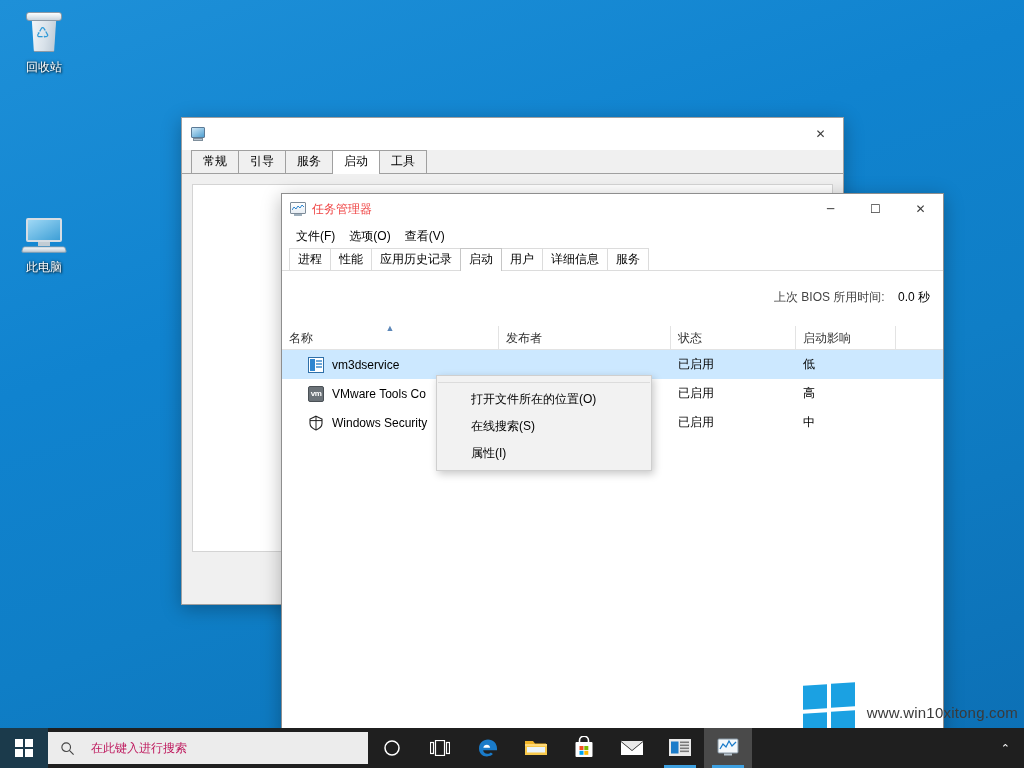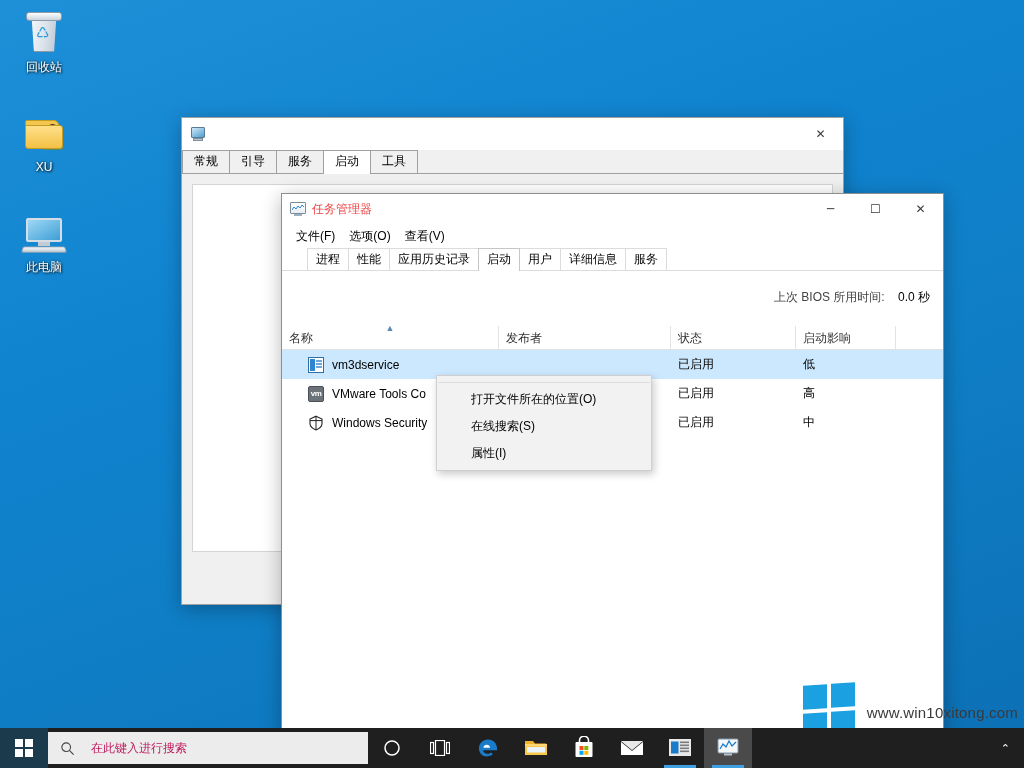--- a/index.html
+++ b/index.html
@@ -145,20 +145,21 @@
     background: linear-gradient(150deg,#cfe8f7,#4f9fd0);
     border: 1px solid #5b7a96; border-radius: 1px;
   }
   .msc-icon .base {
     position: absolute; left: 3px; top: 12px; width: 10px; height: 3px;
     background: #b9c6d2; border: 1px solid #7f8f9c;
   }
   .tabstrip {
     display: flex; align-items: flex-end;
     height: 24px;
+    padding-left: 9px;
     background: #f0f0f0;
     border-bottom: 1px solid #a0a0a0;
   }
   .tab {
     font-size: 12px;
     padding: 3px 11px 4px 11px;
     border: 1px solid #a0a0a0;
     border-bottom: none;
     background: #f0f0f0;
     margin-right: -1px;
@@ -204,21 +205,21 @@
   }
   .menubar {
     height: 24px; display: flex; align-items: center;
     padding-left: 7px; background: #fff;
   }
   .menubar .mi {
     font-size: 12px; color: #000; padding: 2px 7px; line-height: 16px;
   }
   .tm-tabstrip {
     display: flex; align-items: flex-end;
-    height: 23px; padding-left: 25px;
+    height: 23px; padding-left: 7px;
     background: #fff;
     border-bottom: 1px solid #dcdcdc;
   }
   .tm-tab {
     font-size: 12px; color: #000;
     padding: 2px 8px 3px 8px;
     border: 1px solid #dcdcdc;
     border-bottom: none;
     background: #fff;
     margin-right: -1px;
@@ -391,30 +392,20 @@
 
   <div class="desktop-icon" style="left:4px; top:8px;">
     <div class="glyph">
       <div class="rb-body"></div>
       <div class="rb-lid"></div>
       <div class="rb-sym">♺</div>
     </div>
     <div class="label">回收站</div>
   </div>
 
-  <div class="desktop-icon" style="left:4px; top:108px;">
-    <div class="glyph">
-      <div class="fld-back"></div>
-      <div class="usr-body"></div>
-      <div class="usr-head"></div>
-      <div class="usr-face"></div>
-      <div class="fld-front"></div>
-    </div>
-    <div class="label">XU</div>
-  </div>
 
   <div class="desktop-icon" style="left:4px; top:208px;">
     <div class="glyph">
       <div class="pc-screen"></div>
       <div class="pc-stand"></div>
       <div class="pc-kbd"></div>
     </div>
     <div class="label">此电脑</div>
   </div>
 </div>

